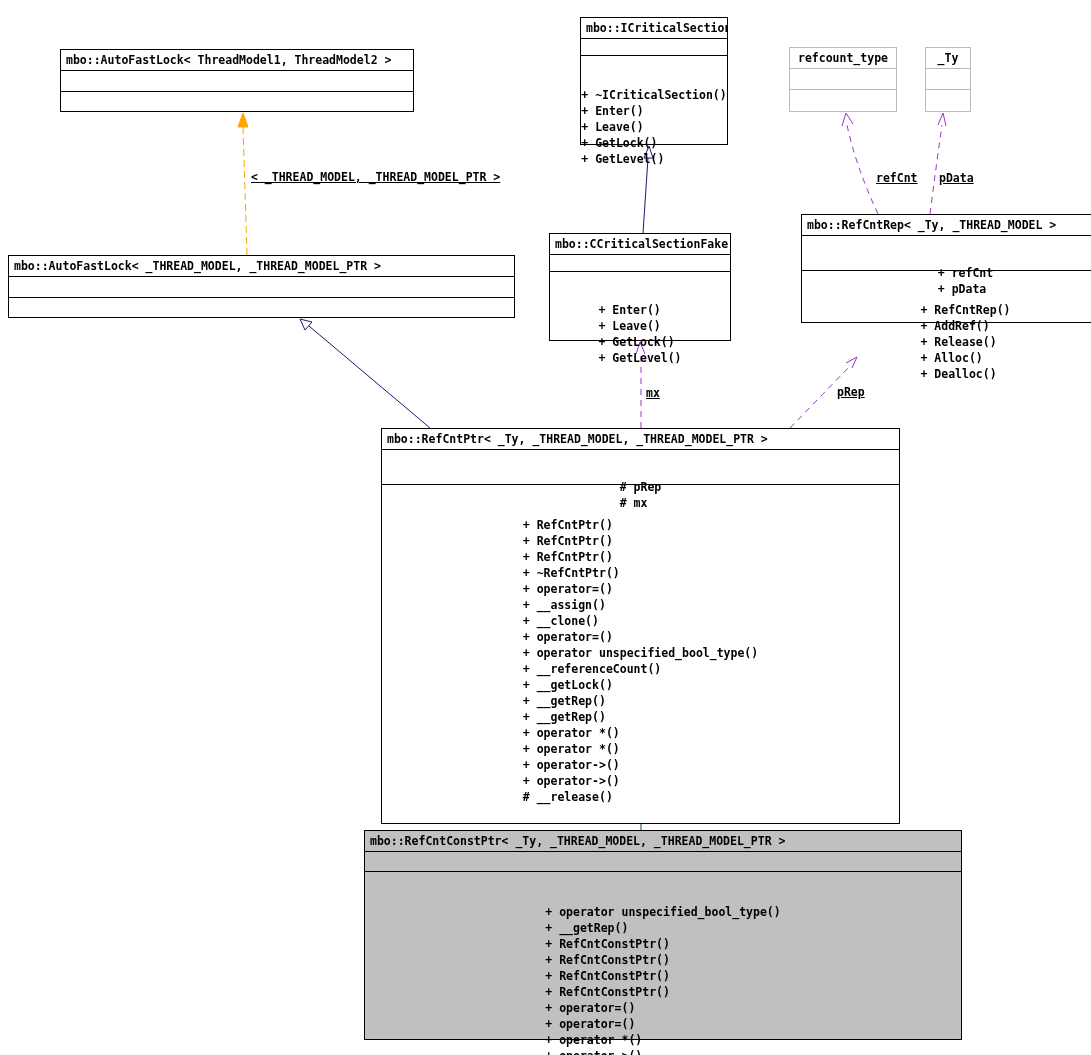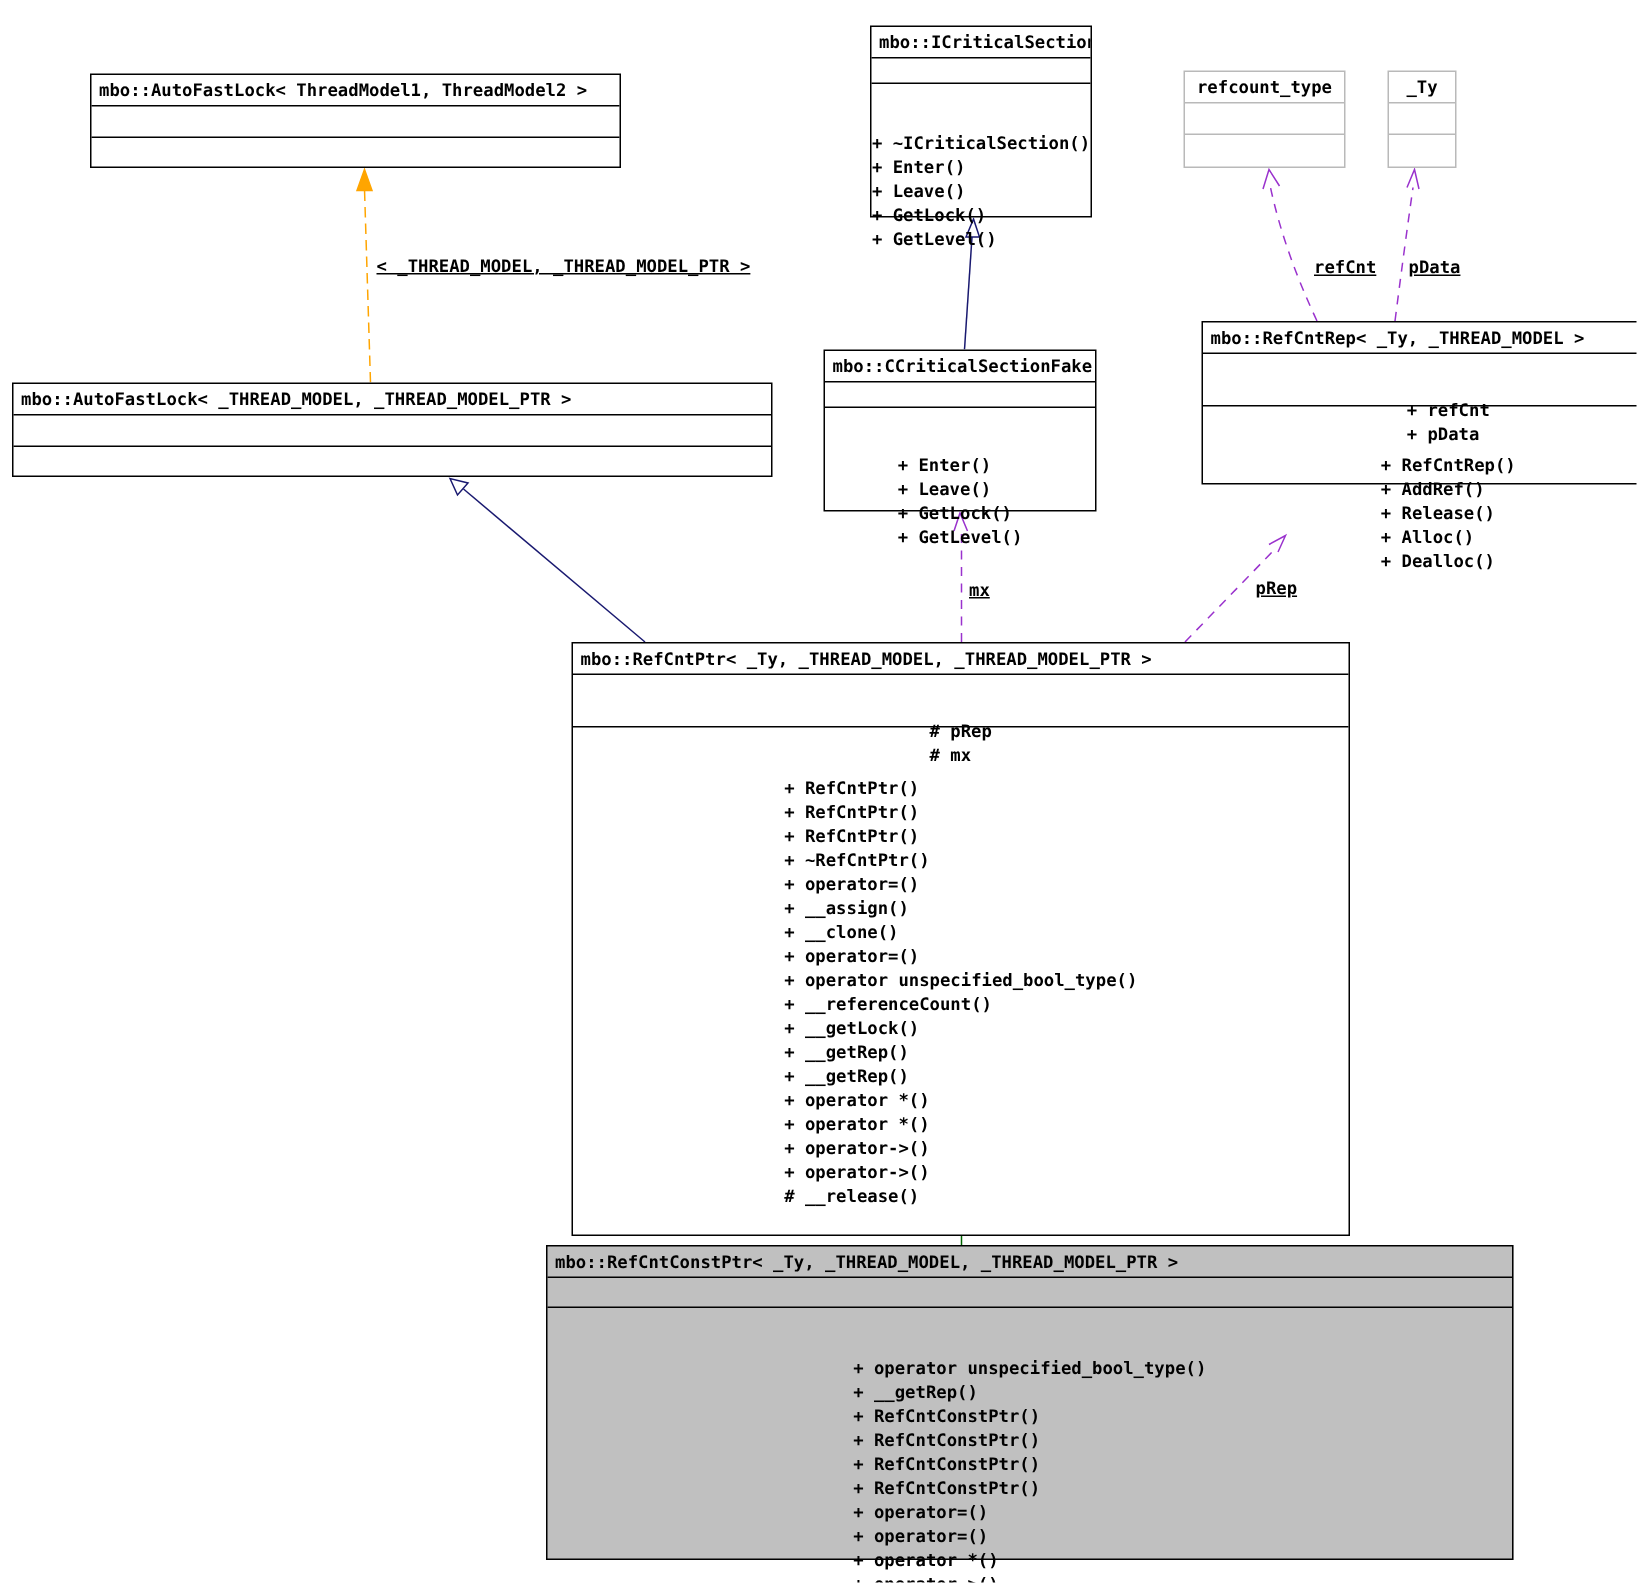--- a/index.html
+++ b/index.html
@@ -154,21 +154,21 @@
         <div class="line">+ __getRep()</div>
         <div class="line">+ operator *()</div>
         <div class="line">+ operator *()</div>
         <div class="line">+ operator-&gt;()</div>
         <div class="line">+ operator-&gt;()</div>
         <div class="line"># __release()</div>
       </div>
     </div>
   </div>
 
-  <div class="uml-box gray-bg" style="left:364px;top:830px;width:645px;height:210px">
+  <div class="uml-box gray-bg" style="left:364px;top:830px;width:598px;height:210px">
     <div class="title">mbo::RefCntConstPtr&lt; _Ty, _THREAD_MODEL, _THREAD_MODEL_PTR &gt;</div>
     <div class="comp" style="height:20px"></div>
     <div class="comp list">
       <div class="inner" style="padding-top:4px">
         <div class="line">+ operator unspecified_bool_type()</div>
         <div class="line">+ __getRep()</div>
         <div class="line">+ RefCntConstPtr()</div>
         <div class="line">+ RefCntConstPtr()</div>
         <div class="line">+ RefCntConstPtr()</div>
         <div class="line">+ RefCntConstPtr()</div>

